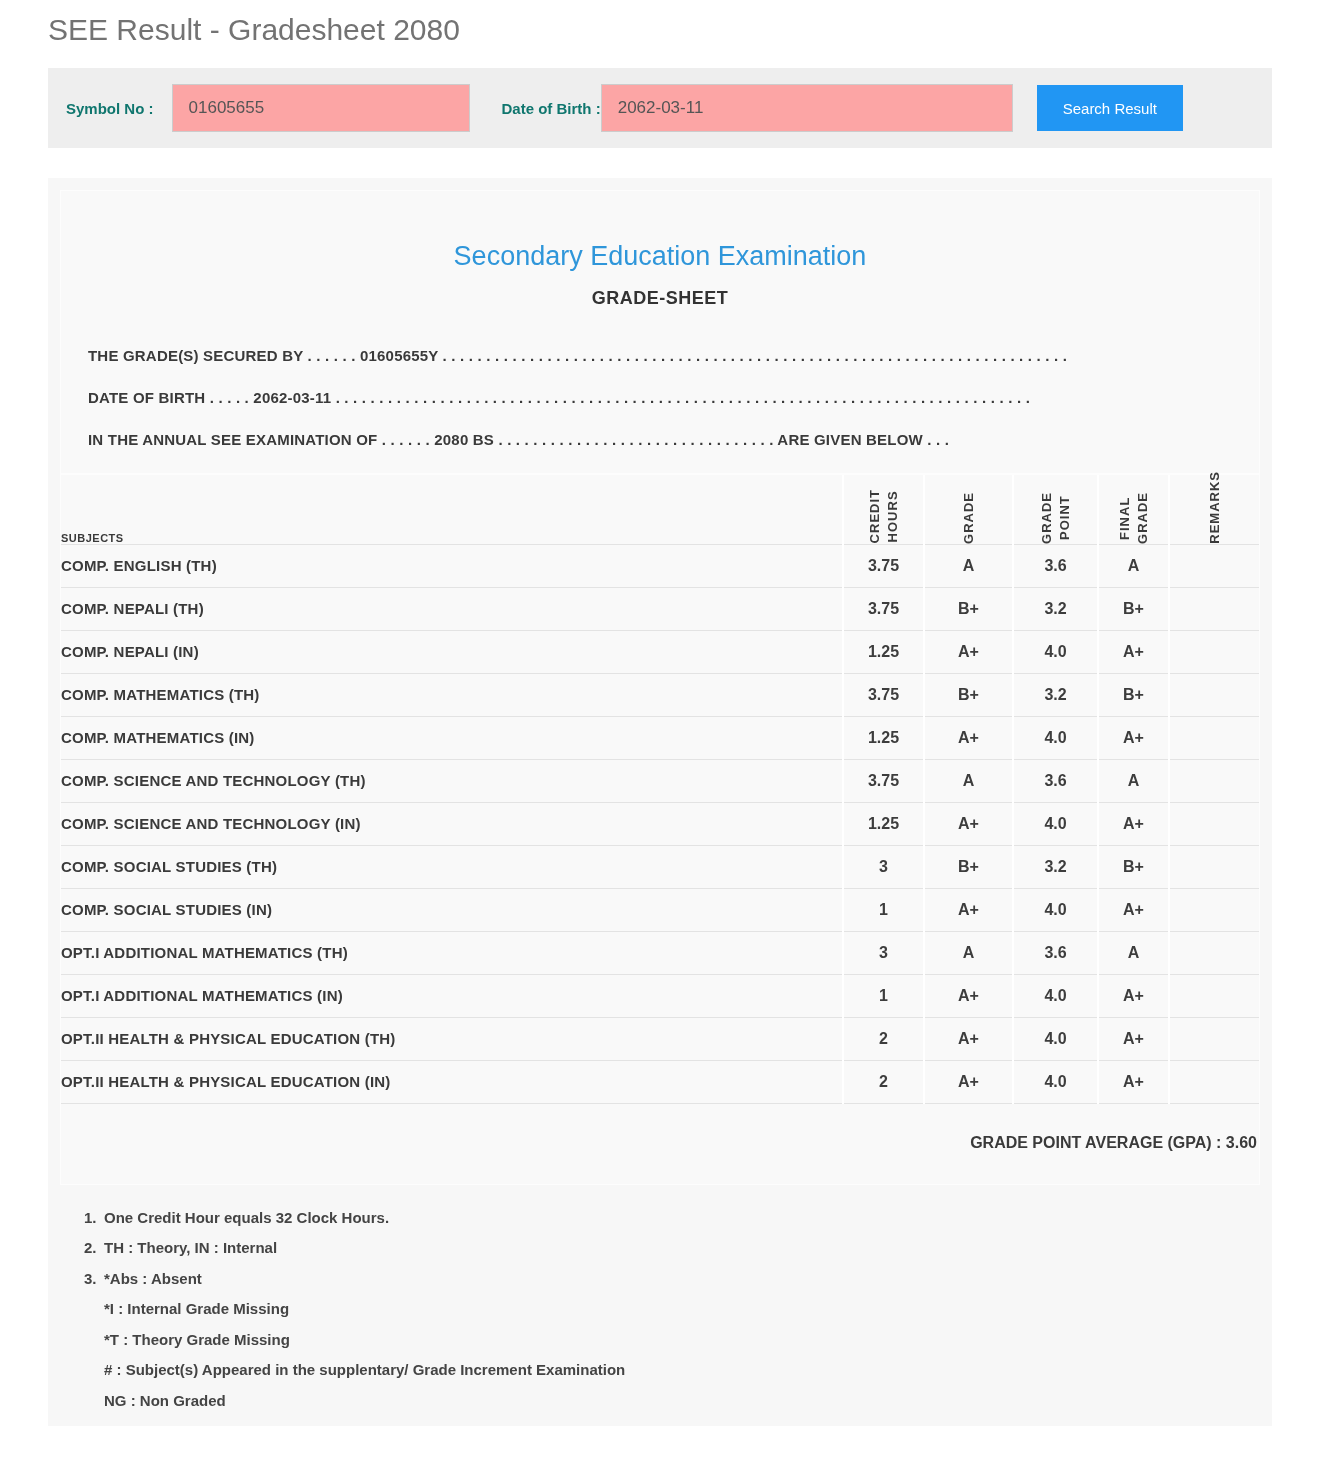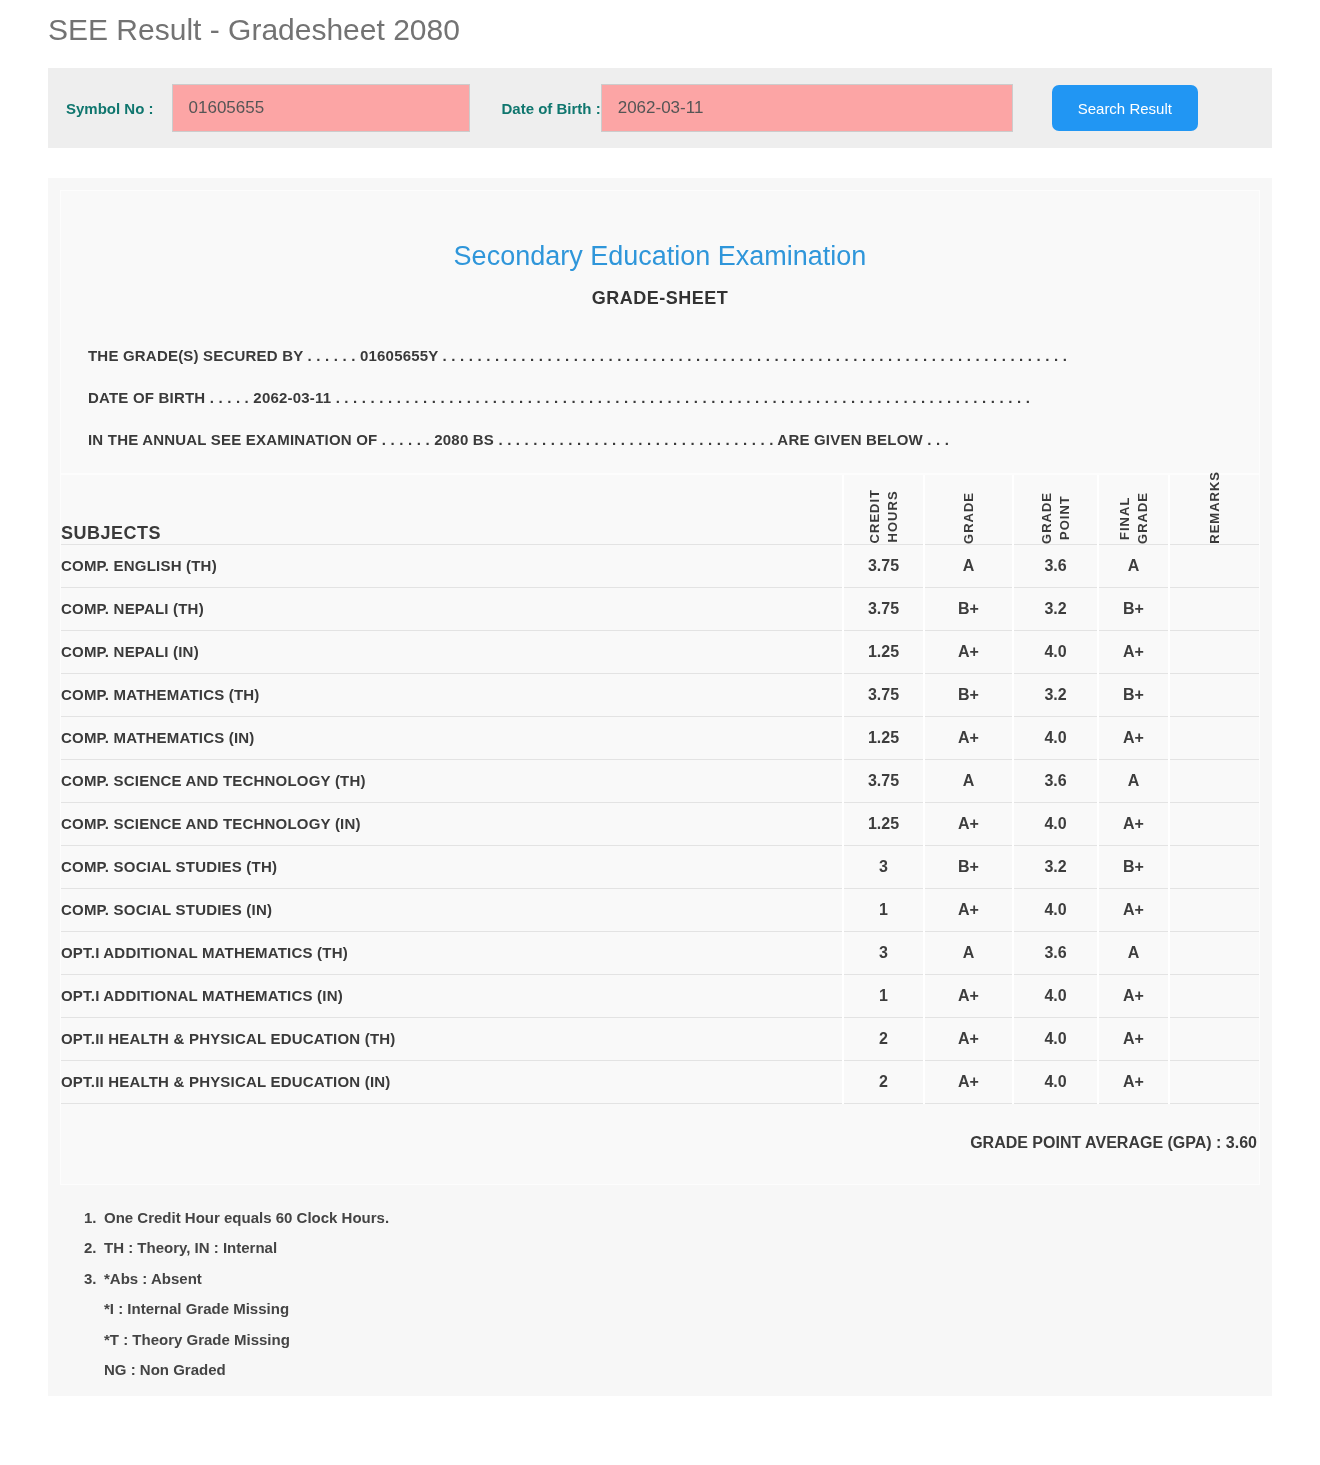--- a/index.html
+++ b/index.html
@@ -44,27 +44,27 @@
     background: #fca5a5;
     font-family: "Liberation Sans", sans-serif;
     font-size: 17px;
     color: #555555;
     padding: 0 16px;
     outline: none;
   }
   .inp-symbol { width: 298px; }
   .inp-dob { width: 412px; }
   .btn-search {
-    margin-left: 39px;
+    margin-left: 24px;
     height: 46px;
     padding: 0 26px;
     background: #2196f3;
     color: #ffffff;
     border: none;
-    border-radius: 7px;
+    border-radius: 0;
     font-family: "Liberation Sans", sans-serif;
     font-size: 15px;
     cursor: pointer;
   }
 
   
   .results {
     margin: 30px 48px 0 48px;
     background: #f7f7f7;
     padding: 12px 12px 10px 12px;
@@ -115,21 +115,21 @@
     border-top: 2px solid #fdfdfd;
     border-bottom: 1px solid #e3e3e3;
     height: 70px;
     vertical-align: bottom;
     font-weight: 700;
     color: #3a3a3a;
   }
   th.subj-h {
     text-align: left;
     padding: 0 0 24px 20px;
-    font-size: 18px;
+    font-size: 11px;
     letter-spacing: 0.5px;
   }
   .vcol { border-left: 2px solid #ffffff; }
   .vh-wrap {
     height: 64px;
     display: flex;
     align-items: flex-end;
     justify-content: center;
     overflow: visible;
   }
@@ -374,21 +374,21 @@
         </tbody>
     </table>
 
     <div class="gpa">GRADE POINT AVERAGE (GPA) : 3.60</div>
   </div>
 
   <div class="notes">
 
       <div class="note">
         <span class="num">1.</span>
-        <span>One Credit Hour equals 60 Clock Hours.</span>
+        <span>One Credit Hour equals 32 Clock Hours.</span>
       </div>
 
       <div class="note">
         <span class="num">2.</span>
         <span>TH : Theory, IN : Internal</span>
       </div>
 
       <div class="note">
         <span class="num">3.</span>
         <span>*Abs : Absent</span>
@@ -399,20 +399,21 @@
         <span>*I : Internal Grade Missing</span>
       </div>
 
       <div class="note">
         <span class="num"></span>
         <span>*T : Theory Grade Missing</span>
       </div>
 
       <div class="note">
         <span class="num"></span>
+        <span># : Subject(s) Appeared in the supplentary/ Grade Increment Examination</span>
       </div>
 
       <div class="note">
         <span class="num"></span>
         <span>NG : Non Graded</span>
       </div>
     </div>
 </div>
 
 </body></html>

